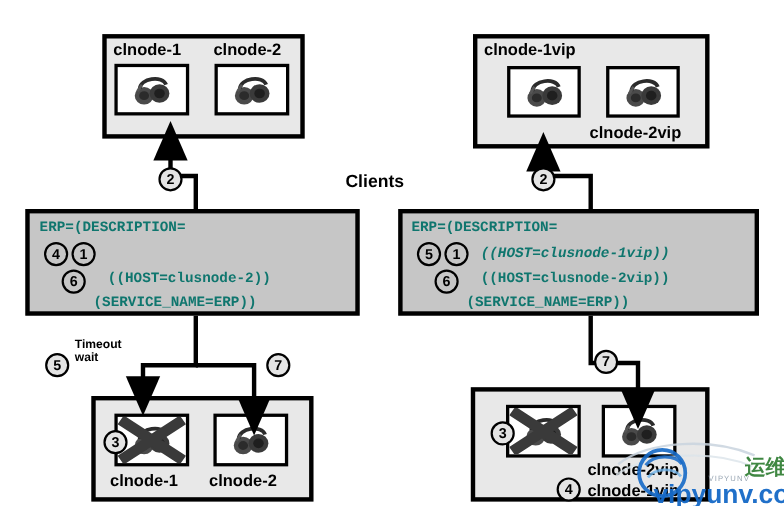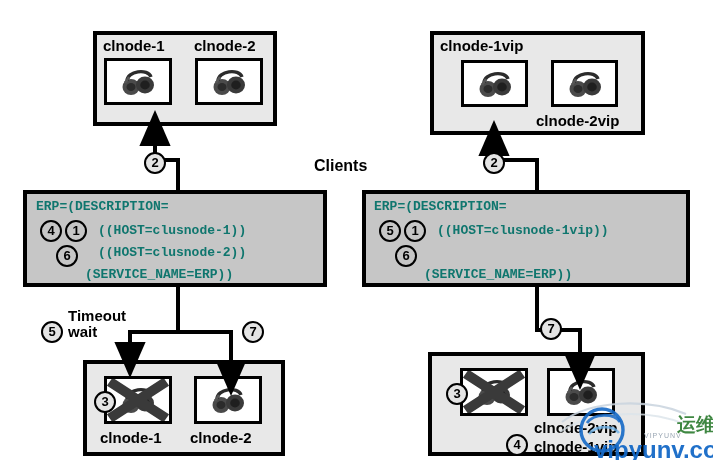--- a/index.html
+++ b/index.html
@@ -72,21 +72,21 @@
     font-family: "Liberation Sans", sans-serif;
     font-weight: bold;
     font-size: 16px;
     color: #000000;
     white-space: nowrap;
   }
   .timeout-label {
     position: absolute;
     font-family: "Liberation Sans", sans-serif;
     font-weight: bold;
-    font-size: 15px;
+    font-size: 11px;
     color: #000000;
     line-height: 1.05;
     text-align: center;
     white-space: nowrap;
   }
   .timeout-label .l2 { display: block; text-align: left; padding-right: 4px;}
 
   
   .erp-text {
     position: absolute;
@@ -253,31 +253,31 @@
     </span>
   </div>
 
   <div class="clients-label" style="left:314px; top:157px;">Clients</div>
 
   <div class="step" style="left:144px; top:152px;">2</div>
   <div class="step" style="left:483px; top:152px;">2</div>
 
   <div class="erp-box" style="left:23px; top:190px; width:304px; height:97px;"></div>
   <div class="erp-text" style="left:36px; top:197px;">ERP=(DESCRIPTION=</div>
-  <div class="erp-text" style="left:98px; top:221px;">((HOST=clusnode-1))</div>
   <div class="erp-text" style="left:98px; top:243px;">((HOST=clusnode-2))</div>
   <div class="erp-text" style="left:85px; top:265px;">(SERVICE_NAME=ERP))</div>
 
   <div class="step on-dark" style="left:40px; top:220px;">4</div>
   <div class="step on-dark" style="left:65px; top:220px;">1</div>
   <div class="step on-dark" style="left:56px; top:245px;">6</div>
 
   <div class="erp-box" style="left:362px; top:190px; width:328px; height:97px;"></div>
   <div class="erp-text" style="left:374px; top:197px;">ERP=(DESCRIPTION=</div>
-  <div class="erp-text" style="left:437px; top:221px;">((HOST=clusnode-1vip))</div>
+  <div class="erp-text" style="left:437px; top:221px;font-style:italic;">((HOST=clusnode-1vip))</div>
+  <div class="erp-text" style="left:437px; top:243px;">((HOST=clusnode-2vip))</div>
   <div class="erp-text" style="left:424px; top:265px;">(SERVICE_NAME=ERP))</div>
 
   <div class="step on-dark" style="left:379px; top:220px;">5</div>
   <div class="step on-dark" style="left:404px; top:220px;">1</div>
   <div class="step on-dark" style="left:395px; top:245px;">6</div>
 
   <div class="timeout-label" style="left:68px; top:308px;">
     <span>Timeout</span>
     <span class="l2">wait</span>
   </div>

